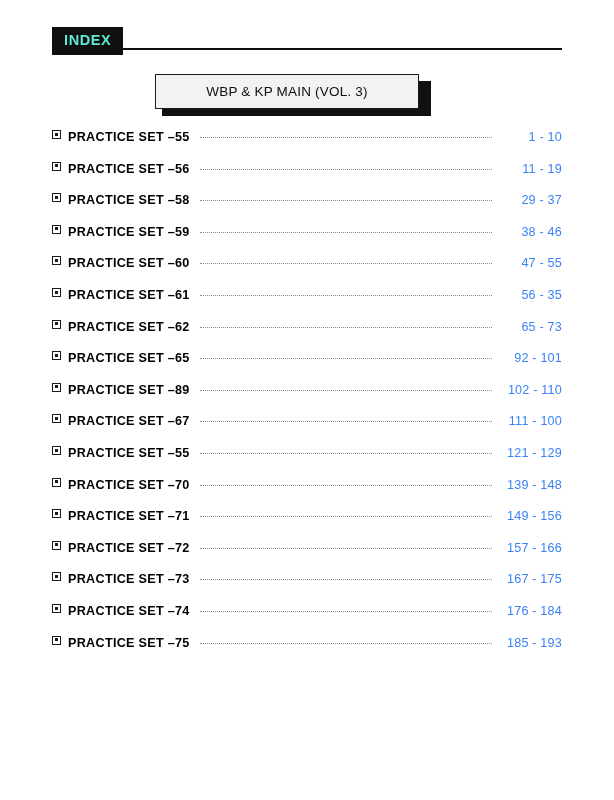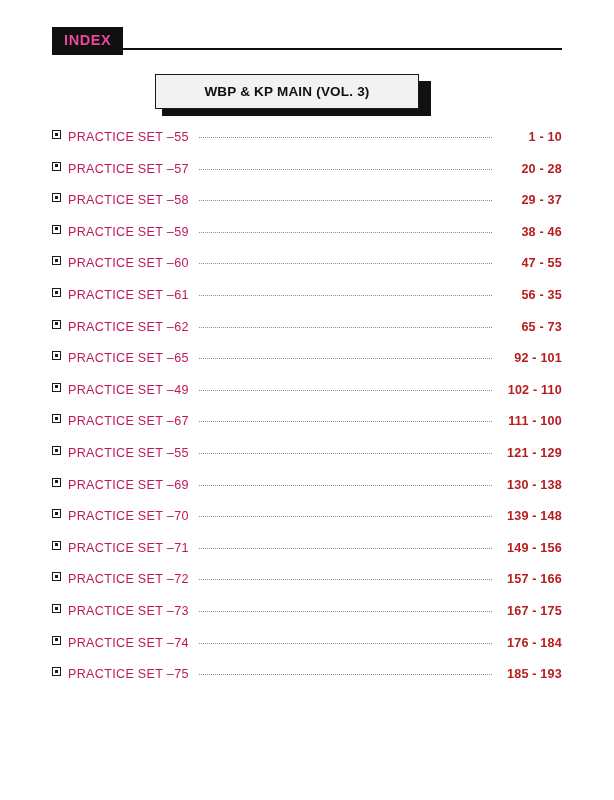--- a/index.html
+++ b/index.html
@@ -22,21 +22,21 @@
     position: relative;
     padding: 0;
   }
 
   
   .index-tab {
     position: absolute;
     left: 52px;
     top: 27px;
     background: #0f0f0f;
-    color: #ec4899;
+    color: #5eead4;
     font-size: 14.5px;
     font-weight: bold;
     letter-spacing: 0.6px;
     padding: 6px 12px 7px 12px;
     line-height: 1;
   }
   .index-rule {
     position: absolute;
     left: 110px;
     top: 48px;
@@ -68,21 +68,21 @@
     width: 264px;
     height: 35px;
     background: #f2f2f2;
     border: 1.6px solid #1a1a1a;
     display: flex;
     align-items: center;
     justify-content: center;
   }
   .title-box span {
     font-size: 13.5px;
-    font-weight: bold;
+    font-weight: normal;
     letter-spacing: 0.2px;
     color: #101010;
   }
 
   
   .list {
     position: absolute;
     left: 52px;
     top: 130px;
     width: 510px;
@@ -106,41 +106,41 @@
     position: absolute;
     left: 1.6px;
     top: 1.6px;
     width: 3px;
     height: 3px;
     background: #1b1b1b;
   }
   .label {
     flex: 0 0 auto;
     font-size: 12.6px;
-    font-weight: normal;
+    font-weight: bold;
     letter-spacing: 0.3px;
-    color: #be185d;
+    color: #000000;
     white-space: nowrap;
   }
   .leader {
     flex: 1 1 auto;
     margin: 0 8px 0 10px;
     position: relative;
     top: -3px;
     height: 1px;
     border-bottom: 1.6px dotted #8d8d8d;
   }
   .pages {
     flex: 0 0 auto;
     width: 62px;
     text-align: right;
     font-size: 12.6px;
-    font-weight: bold;
+    font-weight: normal;
     letter-spacing: 0.2px;
-    color: #b91c1c;
+    color: #3b82f6;
     white-space: nowrap;
   }
 </style>
 </head>
 <body>
 
 <div class="page">
 
   <div class="index-tab">
     <span>INDEX</span>
@@ -156,23 +156,23 @@
 
   <div class="list" id="index-list">
       <div class="row">
         <span class="bullet"></span>
         <span class="label">PRACTICE SET –55</span>
         <span class="leader"></span>
         <span class="pages">1 - 10</span>
       </div>
       <div class="row">
         <span class="bullet"></span>
-        <span class="label">PRACTICE SET –57</span>
-        <span class="leader"></span>
-        <span class="pages">20 - 28</span>
+        <span class="label">PRACTICE SET –56</span>
+        <span class="leader"></span>
+        <span class="pages">11 - 19</span>
       </div>
       <div class="row">
         <span class="bullet"></span>
         <span class="label">PRACTICE SET –58</span>
         <span class="leader"></span>
         <span class="pages">29 - 37</span>
       </div>
       <div class="row">
         <span class="bullet"></span>
         <span class="label">PRACTICE SET –59</span>
@@ -198,44 +198,38 @@
         <span class="pages">65 - 73</span>
       </div>
       <div class="row">
         <span class="bullet"></span>
         <span class="label">PRACTICE SET –65</span>
         <span class="leader"></span>
         <span class="pages">92 - 101</span>
       </div>
       <div class="row">
         <span class="bullet"></span>
-        <span class="label">PRACTICE SET –49</span>
+        <span class="label">PRACTICE SET –89</span>
         <span class="leader"></span>
         <span class="pages">102 - 110</span>
       </div>
       <div class="row">
         <span class="bullet"></span>
         <span class="label">PRACTICE SET –67</span>
         <span class="leader"></span>
         <span class="pages">111 - 100</span>
       </div>
       <div class="row">
         <span class="bullet"></span>
         <span class="label">PRACTICE SET –55</span>
         <span class="leader"></span>
         <span class="pages">121 - 129</span>
       </div>
       <div class="row">
         <span class="bullet"></span>
-        <span class="label">PRACTICE SET –69</span>
-        <span class="leader"></span>
-        <span class="pages">130 - 138</span>
-      </div>
-      <div class="row">
-        <span class="bullet"></span>
         <span class="label">PRACTICE SET –70</span>
         <span class="leader"></span>
         <span class="pages">139 - 148</span>
       </div>
       <div class="row">
         <span class="bullet"></span>
         <span class="label">PRACTICE SET –71</span>
         <span class="leader"></span>
         <span class="pages">149 - 156</span>
       </div>

